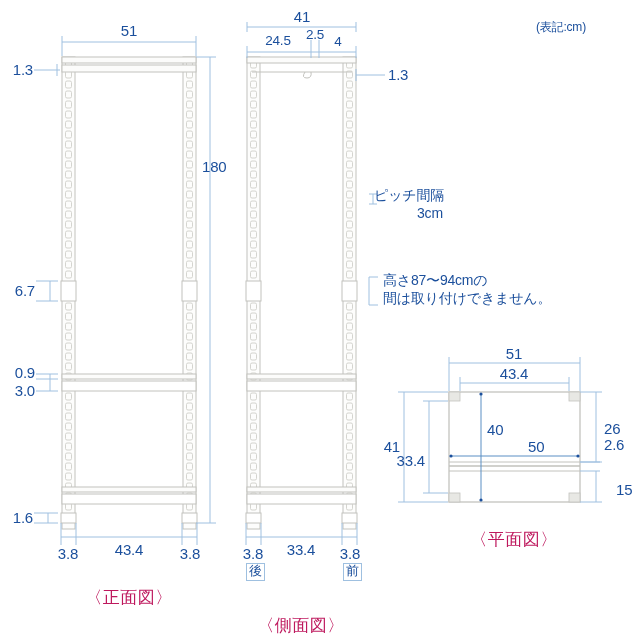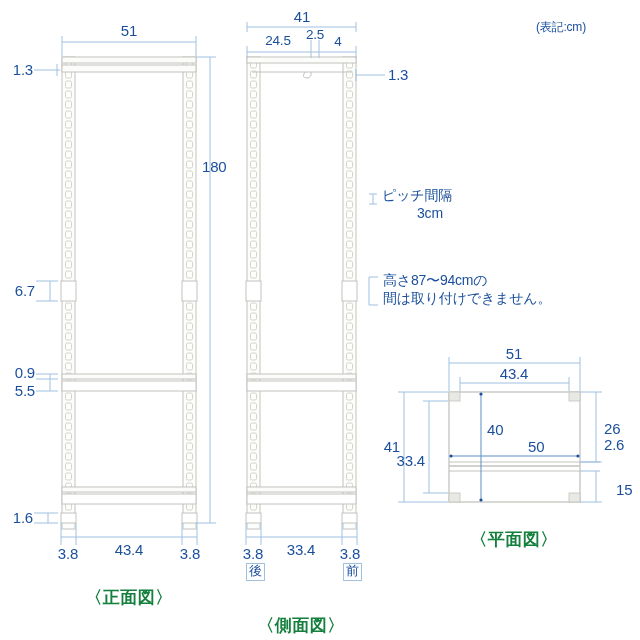--- a/index.html
+++ b/index.html
@@ -24,22 +24,22 @@
     position: absolute;
     font-size: 15px;
     color: #1b4f9c;
     white-space: nowrap;
     line-height: 1.15;
     letter-spacing: -0.2px;
   }
   .lbl.sm  { font-size: 13.5px; }
   .lbl.view-title {
     font-size: 17px;
-    font-weight: 700;
-    color: #15803d;
+    font-weight: 400;
+    color: #be185d;
     letter-spacing: 0.5px;
   }
   .lbl.note { font-size: 14px; line-height: 1.25; }
   .lbl.unit { font-size: 12px; }
   .lbl.ctr { transform: translateX(-50%); }
   .lbl.rgt { transform: translateX(-100%); }
   .badge {
     position: absolute;
     font-size: 13px;
     color: #1b4f9c;
@@ -409,33 +409,33 @@
     </g>
   </svg>
 
   <div class="lbl unit" style="left:536px; top:21px;">(表記:cm)</div>
 
   <div class="lbl ctr" style="left:129px; top:22px;">51</div>
   <div class="lbl rgt" style="left:33px; top:61px;">1.3</div>
   <div class="lbl" style="left:202px; top:158px;">180</div>
   <div class="lbl rgt" style="left:35px; top:282px;">6.7</div>
   <div class="lbl rgt" style="left:35px; top:364px;">0.9</div>
-  <div class="lbl rgt" style="left:35px; top:382px;">5.5</div>
+  <div class="lbl rgt" style="left:35px; top:382px;">3.0</div>
   <div class="lbl rgt" style="left:33px; top:509px;">1.6</div>
   <div class="lbl ctr" style="left:129px; top:541px;">43.4</div>
   <div class="lbl ctr" style="left:68px; top:545px;">3.8</div>
   <div class="lbl ctr" style="left:190px; top:545px;">3.8</div>
   <div class="lbl view-title ctr" style="left:129px; top:588px;">〈正面図〉</div>
 
   <div class="lbl ctr" style="left:302px; top:8px;">41</div>
   <div class="lbl sm ctr" style="left:278px; top:33px;">24.5</div>
   <div class="lbl sm ctr" style="left:315px; top:27px;">2.5</div>
   <div class="lbl sm ctr" style="left:338px; top:34px;">4</div>
   <div class="lbl" style="left:388px; top:66px;">1.3</div>
-  <div class="lbl note" style="left:382px; top:187px;">ピッチ間隔</div>
+  <div class="lbl note" style="left:374px; top:187px;">ピッチ間隔</div>
   <div class="lbl note" style="left:417px; top:205px;">3cm</div>
   <div class="lbl note" style="left:383px; top:272px;">高さ87〜94cmの</div>
   <div class="lbl note" style="left:383px; top:290px;">間は取り付けできません。</div>
   <div class="lbl ctr" style="left:301px; top:541px;">33.4</div>
   <div class="lbl ctr" style="left:253px; top:545px;">3.8</div>
   <div class="lbl ctr" style="left:350px; top:545px;">3.8</div>
   <div class="badge" style="left:246px; top:563px;">後</div>
   <div class="badge" style="left:343px; top:563px;">前</div>
   <div class="lbl view-title ctr" style="left:301px; top:616px;">〈側面図〉</div>
 

